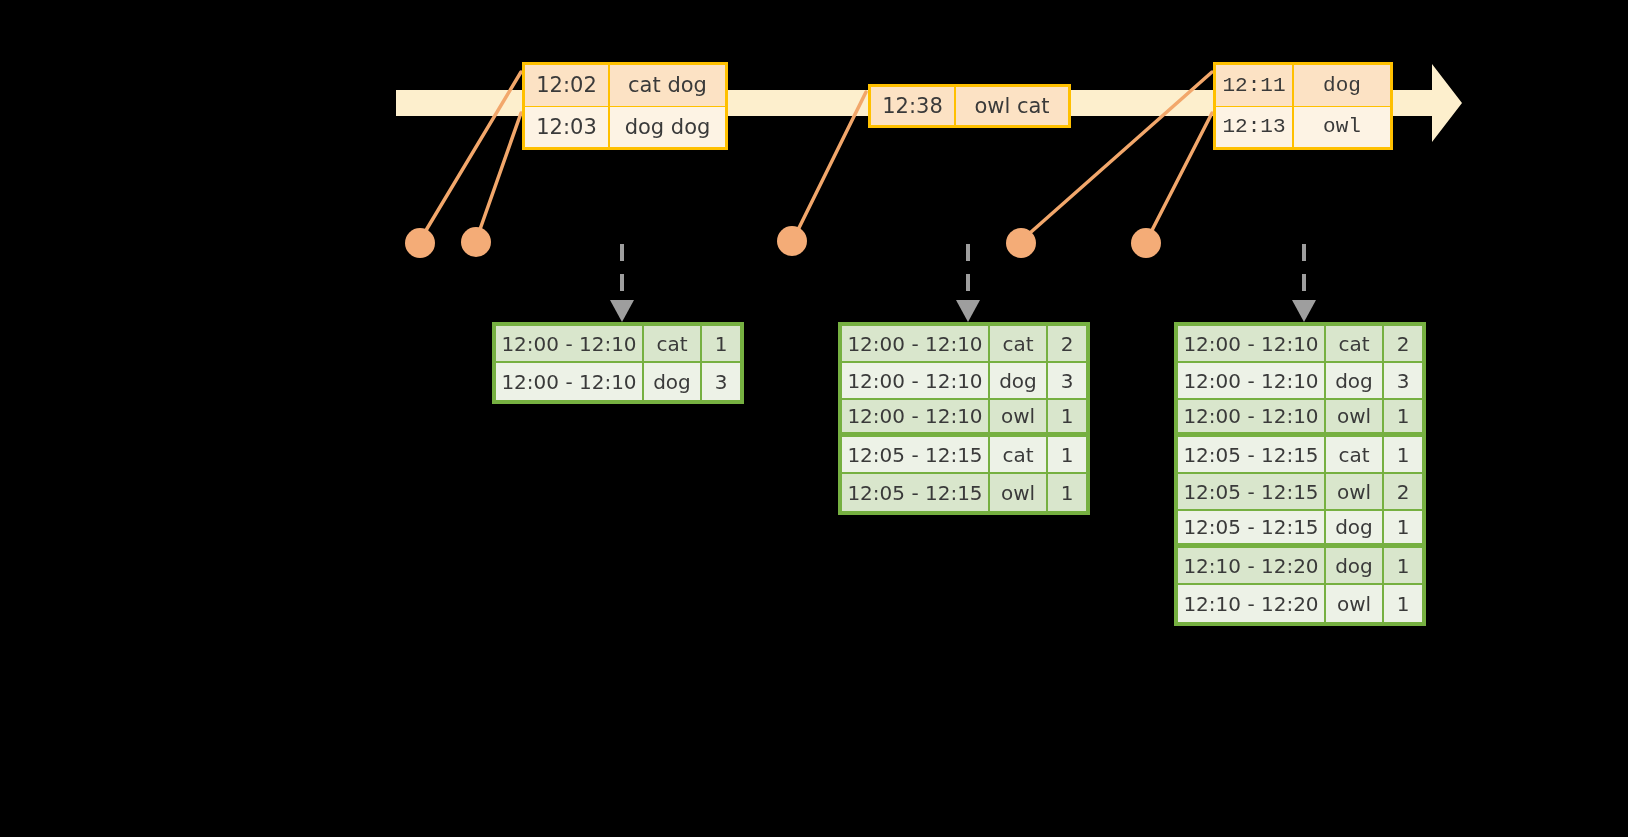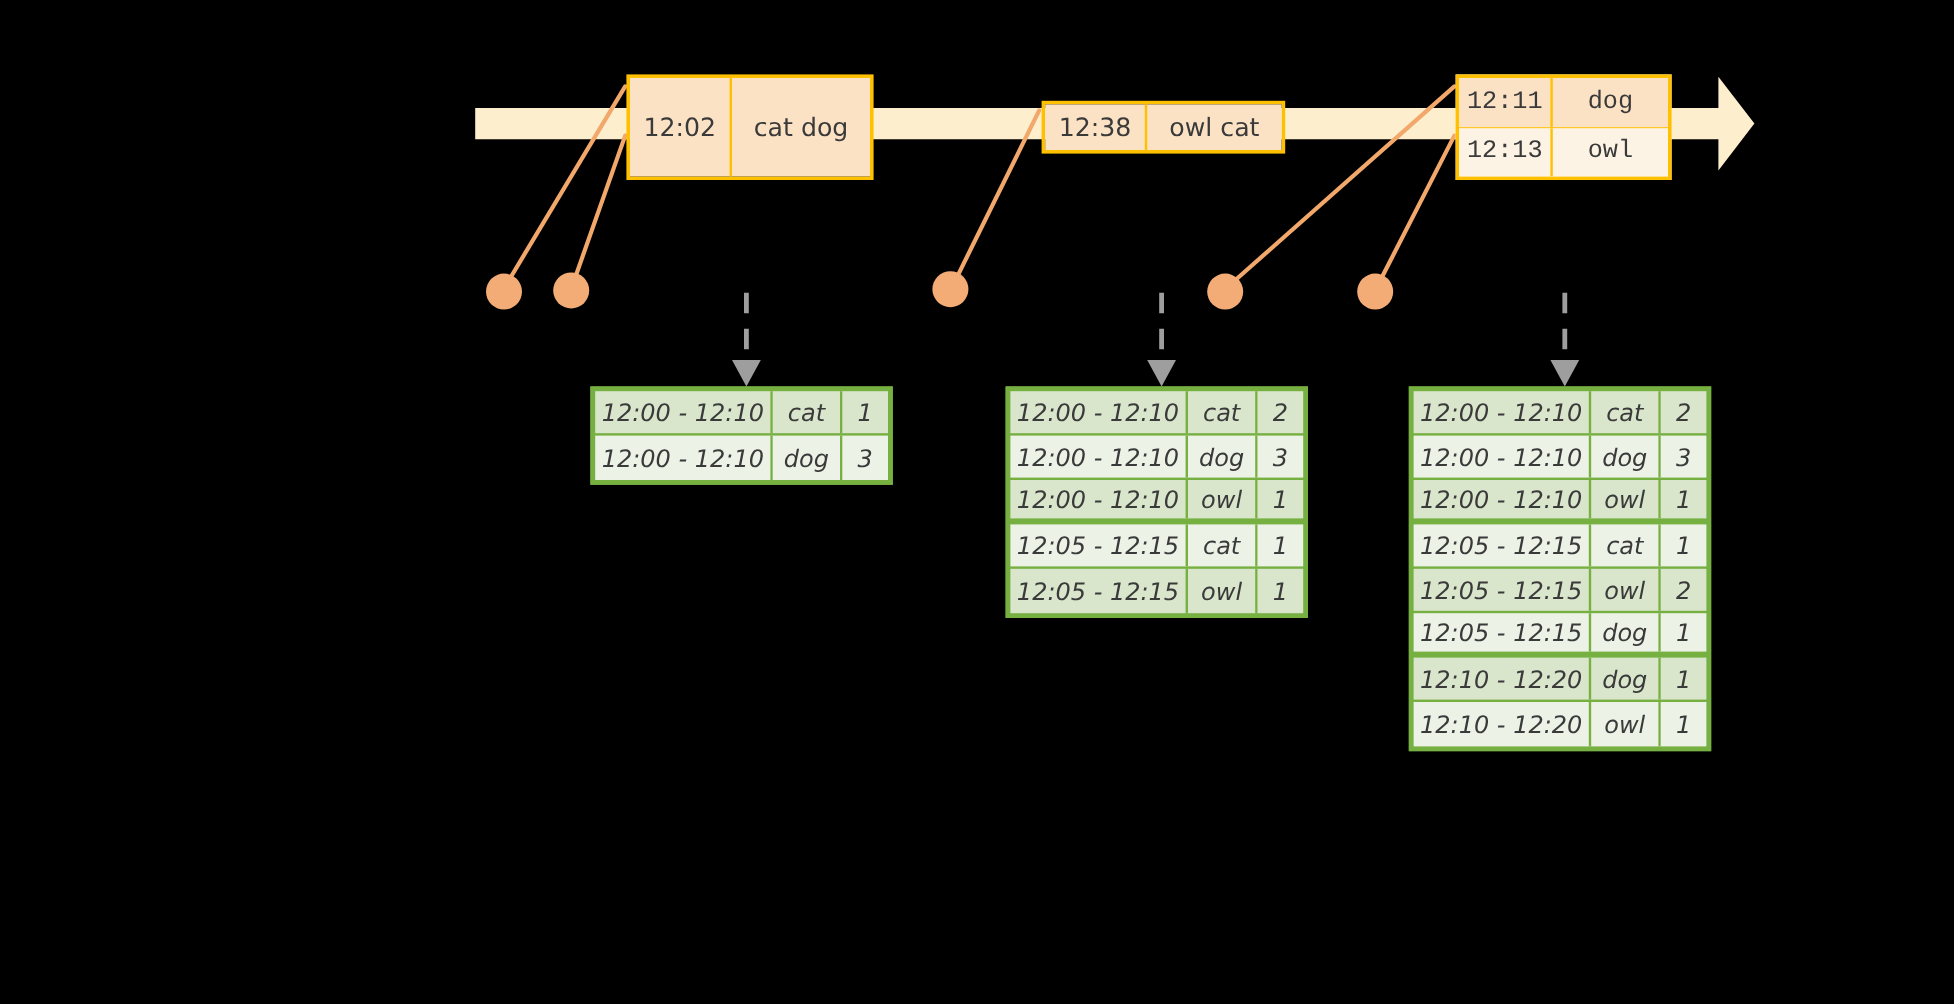--- a/index.html
+++ b/index.html
@@ -75,21 +75,20 @@
     background: #76B041;
     display: flex;
     flex-direction: column;
     gap: 0px;
   }
   .rt-row {
     display: flex;
     height: 37px;
     box-sizing: border-box;
     border-bottom: 2px solid #76B041;
-    font-style: italic;
   }
   .rt-row:last-child { border-bottom: none; }
   .rt-row.group-end { border-bottom: 5px solid #76B041; }
   .rt-cell {
     display: flex;
     align-items: center;
     justify-content: center;
     color: #3A3A3A;
     font-size: 20px;
     box-sizing: border-box;
@@ -147,20 +146,24 @@
         <path d="M 1292 300 L 1316 300 L 1304 322 Z" stroke="none"></path>
       </g>
     </g>
   </svg>
 
   <div class="event-box" style="left:522px; top:62px; width:206px; height:88px;">
     <div class="event-row shade">
       <div class="event-time" style="width:85px;">12:02</div>
       <div class="event-val">cat dog</div>
     </div>
+    <div class="event-row plain">
+      <div class="event-time" style="width:85px;">12:03</div>
+      <div class="event-val">dog dog</div>
+    </div>
   </div>
 
   <div class="event-box" style="left:868px; top:84px; width:203px; height:44px;">
     <div class="event-row shade">
       <div class="event-time" style="width:85px;">12:38</div>
       <div class="event-val">owl cat</div>
     </div>
   </div>
 
   <div class="event-box" style="left:1213px; top:62px; width:180px; height:88px;font-family:Liberation Mono, monospace;">

